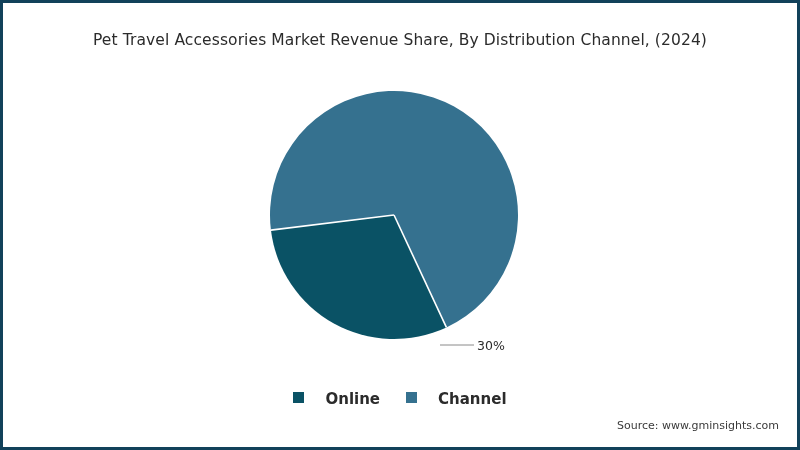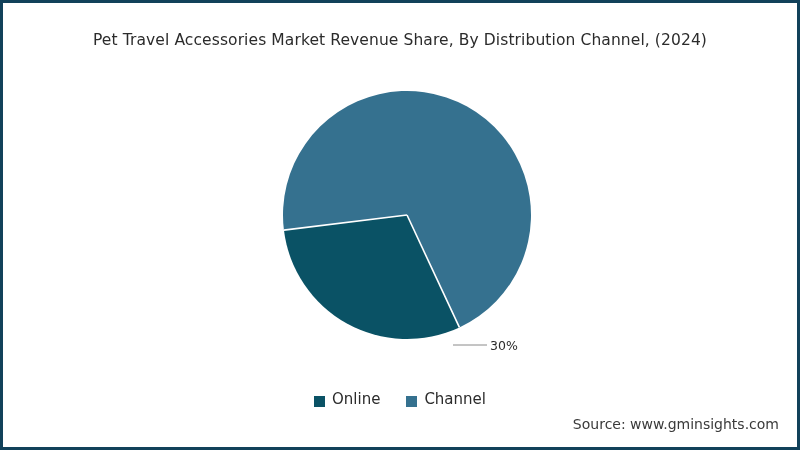--- a/index.html
+++ b/index.html
@@ -29,21 +29,21 @@
     right: 0;
     top: 28px;
     text-align: center;
     font-size: 15.5px;
     color: #2b2b2b;
     letter-spacing: 0.1px;
     white-space: nowrap;
   }
   #pie-wrap {
     position: absolute;
-    left: 280px;
+    left: 267px;
     top: 88px;
     width: 248px;
     height: 248px;
   }
   #pie-svg {
     display: block;
     width: 248px;
     height: 248px;
     overflow: visible;
   }
@@ -52,39 +52,40 @@
     left: 0;
     right: 0;
     top: 389px;
     display: flex;
     justify-content: center;
     align-items: center;
     gap: 26px;
   }
   .legend-item {
     display: flex;
-    align-items: flex-end;
-    gap: 7px;
+    align-items: flex-start;
+    gap: 21px;
+    font-weight: bold;
   }
   .legend-swatch {
     width: 11px;
     height: 11px;
     display: inline-block;
     flex: 0 0 auto;
   }
   .legend-label {
     font-size: 15px;
     color: #2b2b2b;
     line-height: 1;
   }
   #source-note {
     position: absolute;
     right: 18px;
     bottom: 15px;
-    font-size: 14px;
+    font-size: 11px;
     color: #3a3a3a;
     white-space: nowrap;
   }
   .slice-label {
     font-size: 12.5px;
     fill: #2b2b2b;
     font-family: "DejaVu Sans", "Liberation Sans", sans-serif;
   }
 </style>
 </head>

